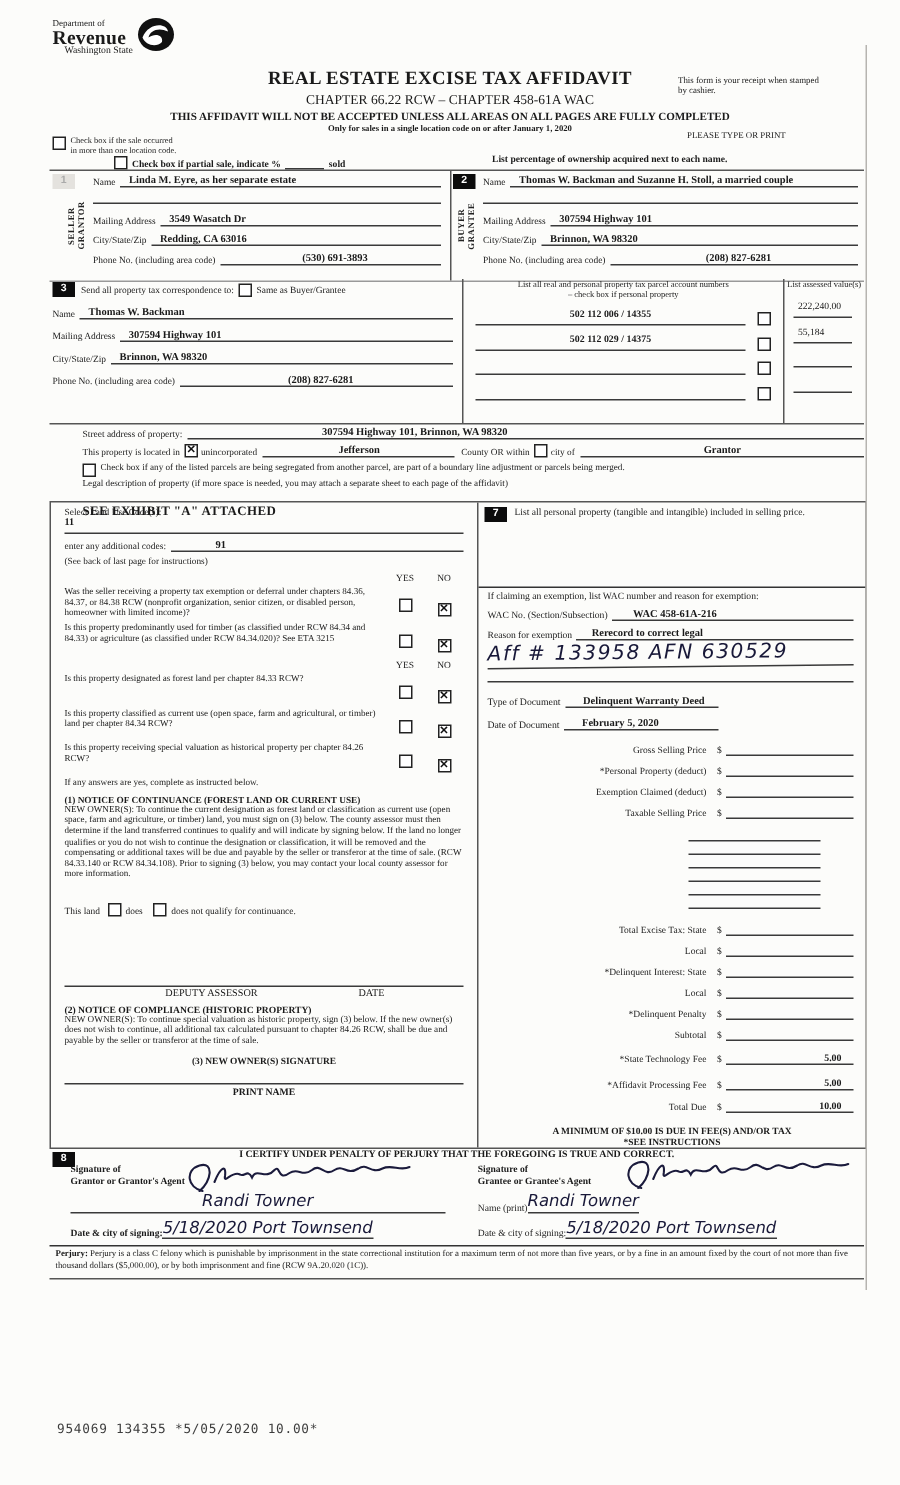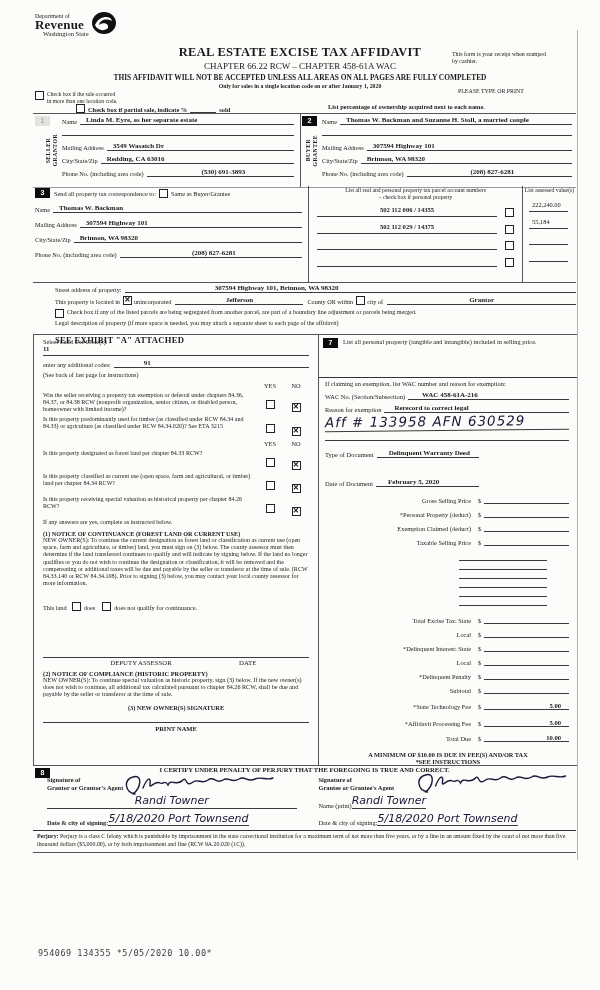--- a/index.html
+++ b/index.html
@@ -315,21 +315,21 @@
       </div>
 
       <div style="padding:8px 8px 0 6px;">
         <div class="frow">
           <span class="lbl" style="font-size:6.5px;">Type of Document</span>
           <span class="fill ul val" style="padding-left:12px;max-width:150px;">Delinquent Warranty Deed</span>
           <span style="flex:1;"></span>
         </div>
         <div class="frow" style="margin-top:6px;">
           <span class="lbl" style="font-size:6.5px;">Date of Document</span>
-          <span class="fill ul val" style="padding-left:12px;max-width:150px;margin-top:14px;">February 5, 2020</span>
+          <span class="fill ul val" style="padding-left:12px;max-width:150px;">February 5, 2020</span>
           <span style="flex:1;"></span>
         </div>
       </div>
 
       <div style="padding:3px 8px 0 0;">
         <div class="mrow">
             <span class="mlab">Gross Selling Price</span>
             <span class="dollar">$</span>
             <span class="mline ul">
               <span class="mval"></span>

